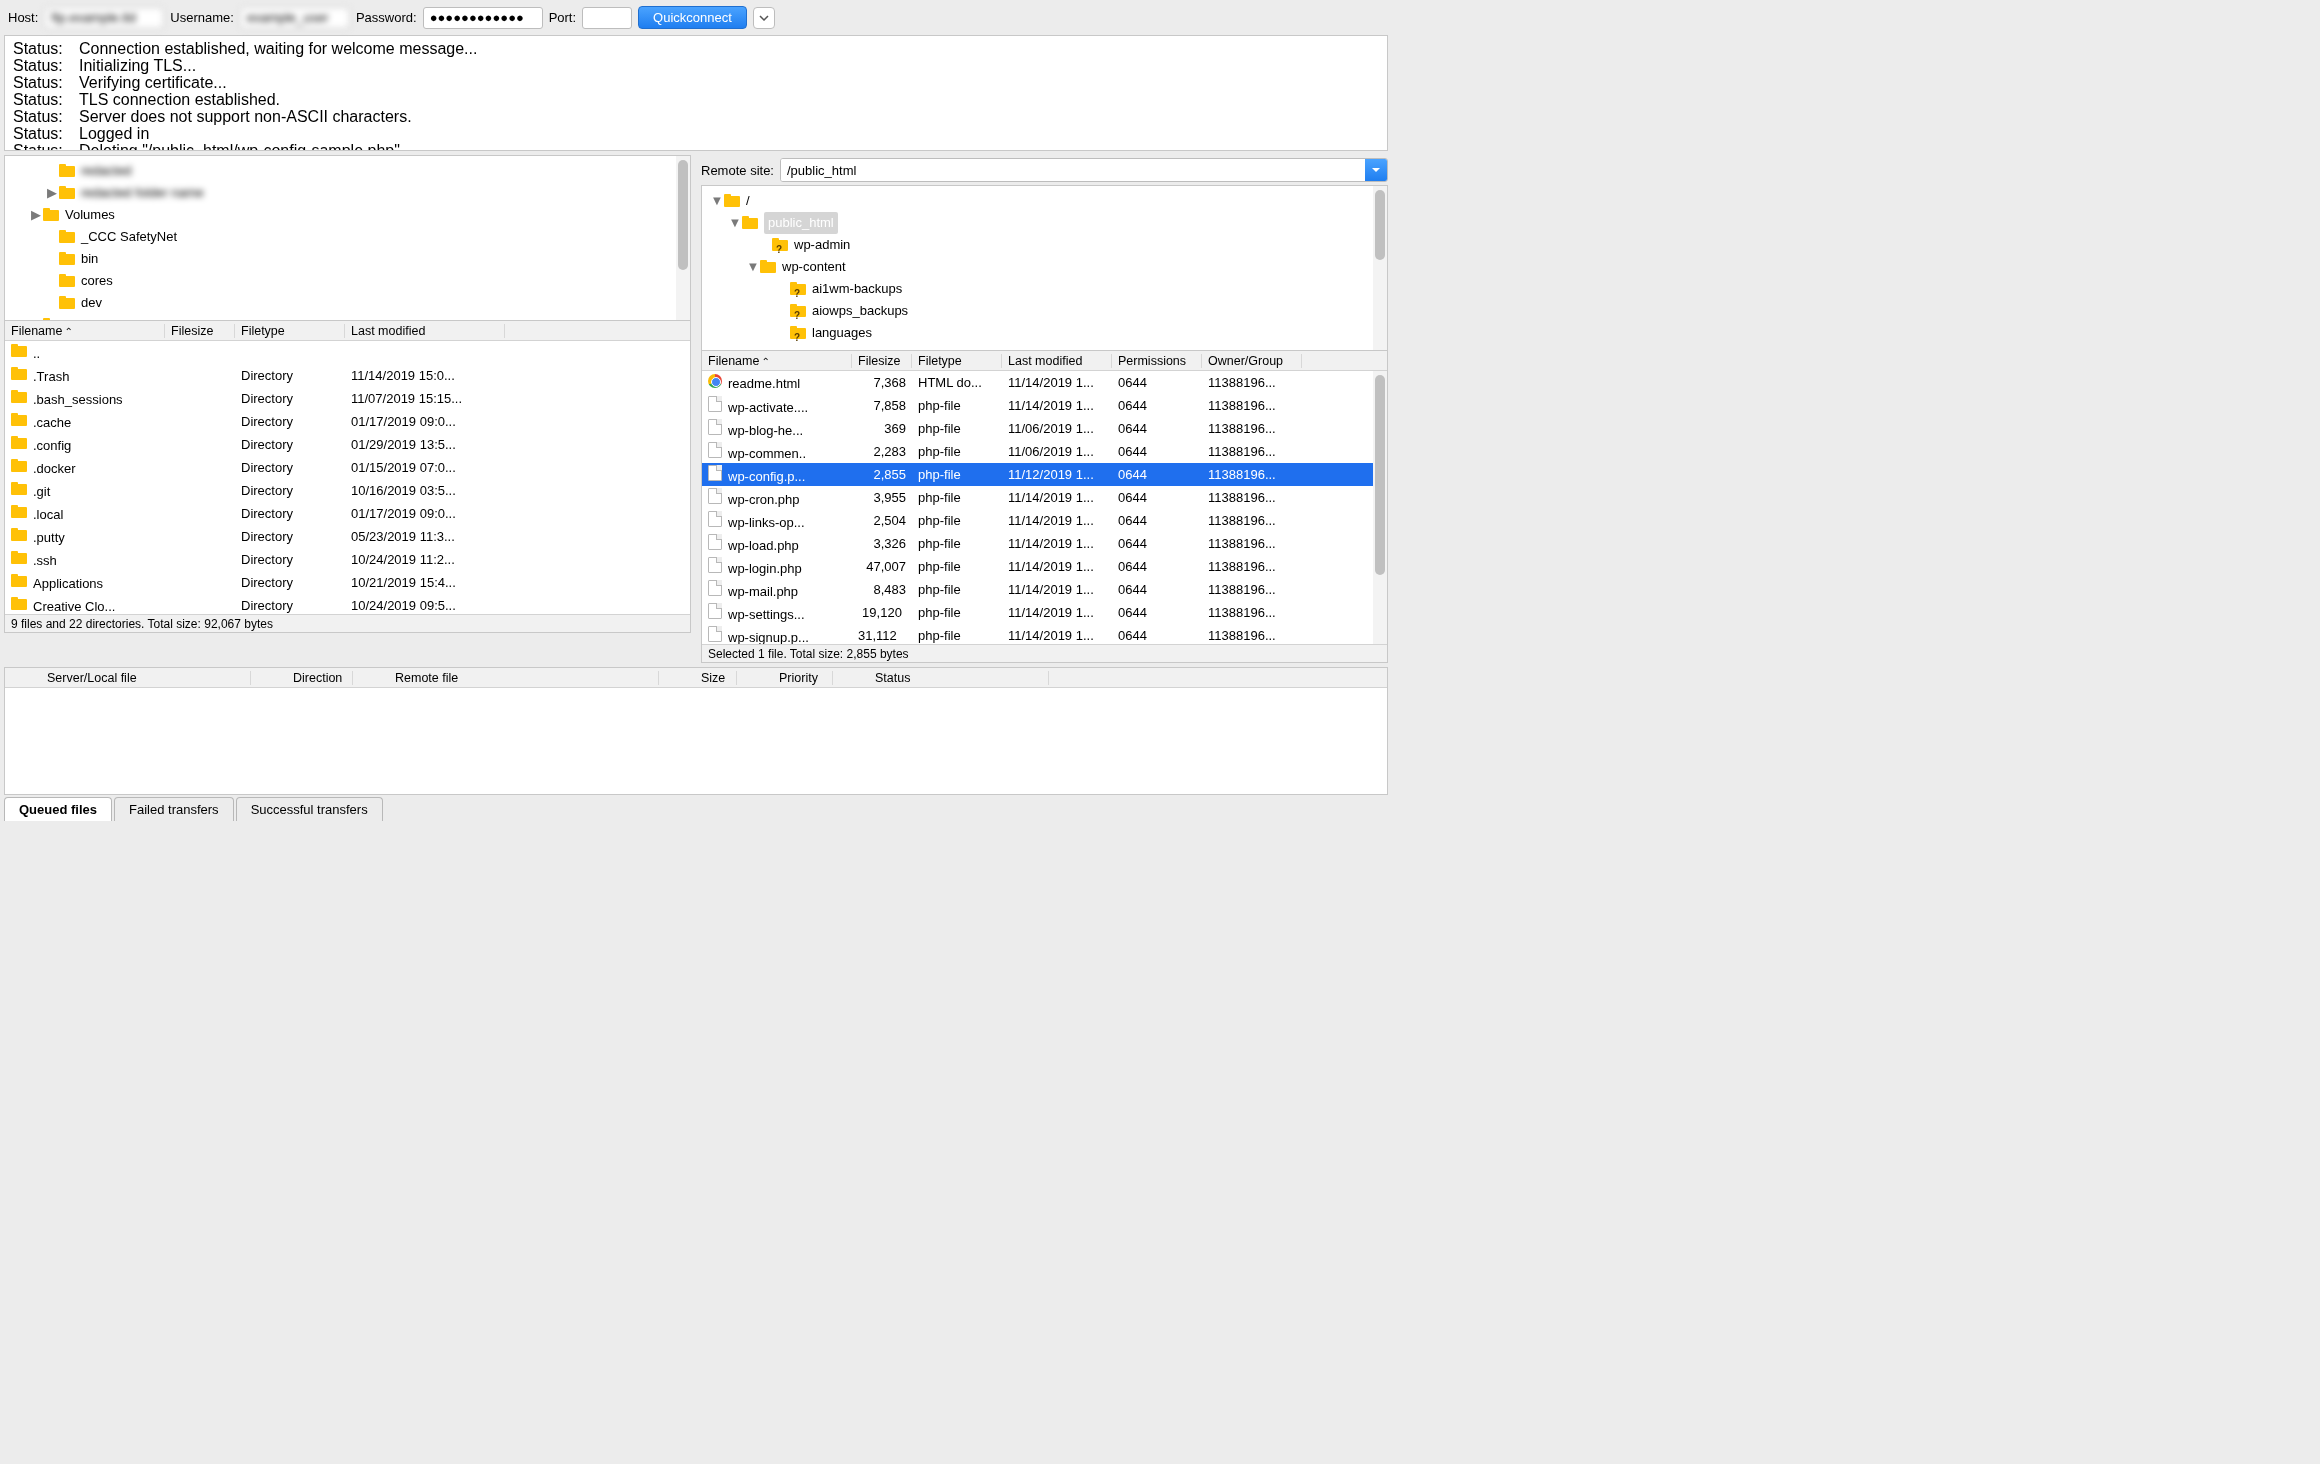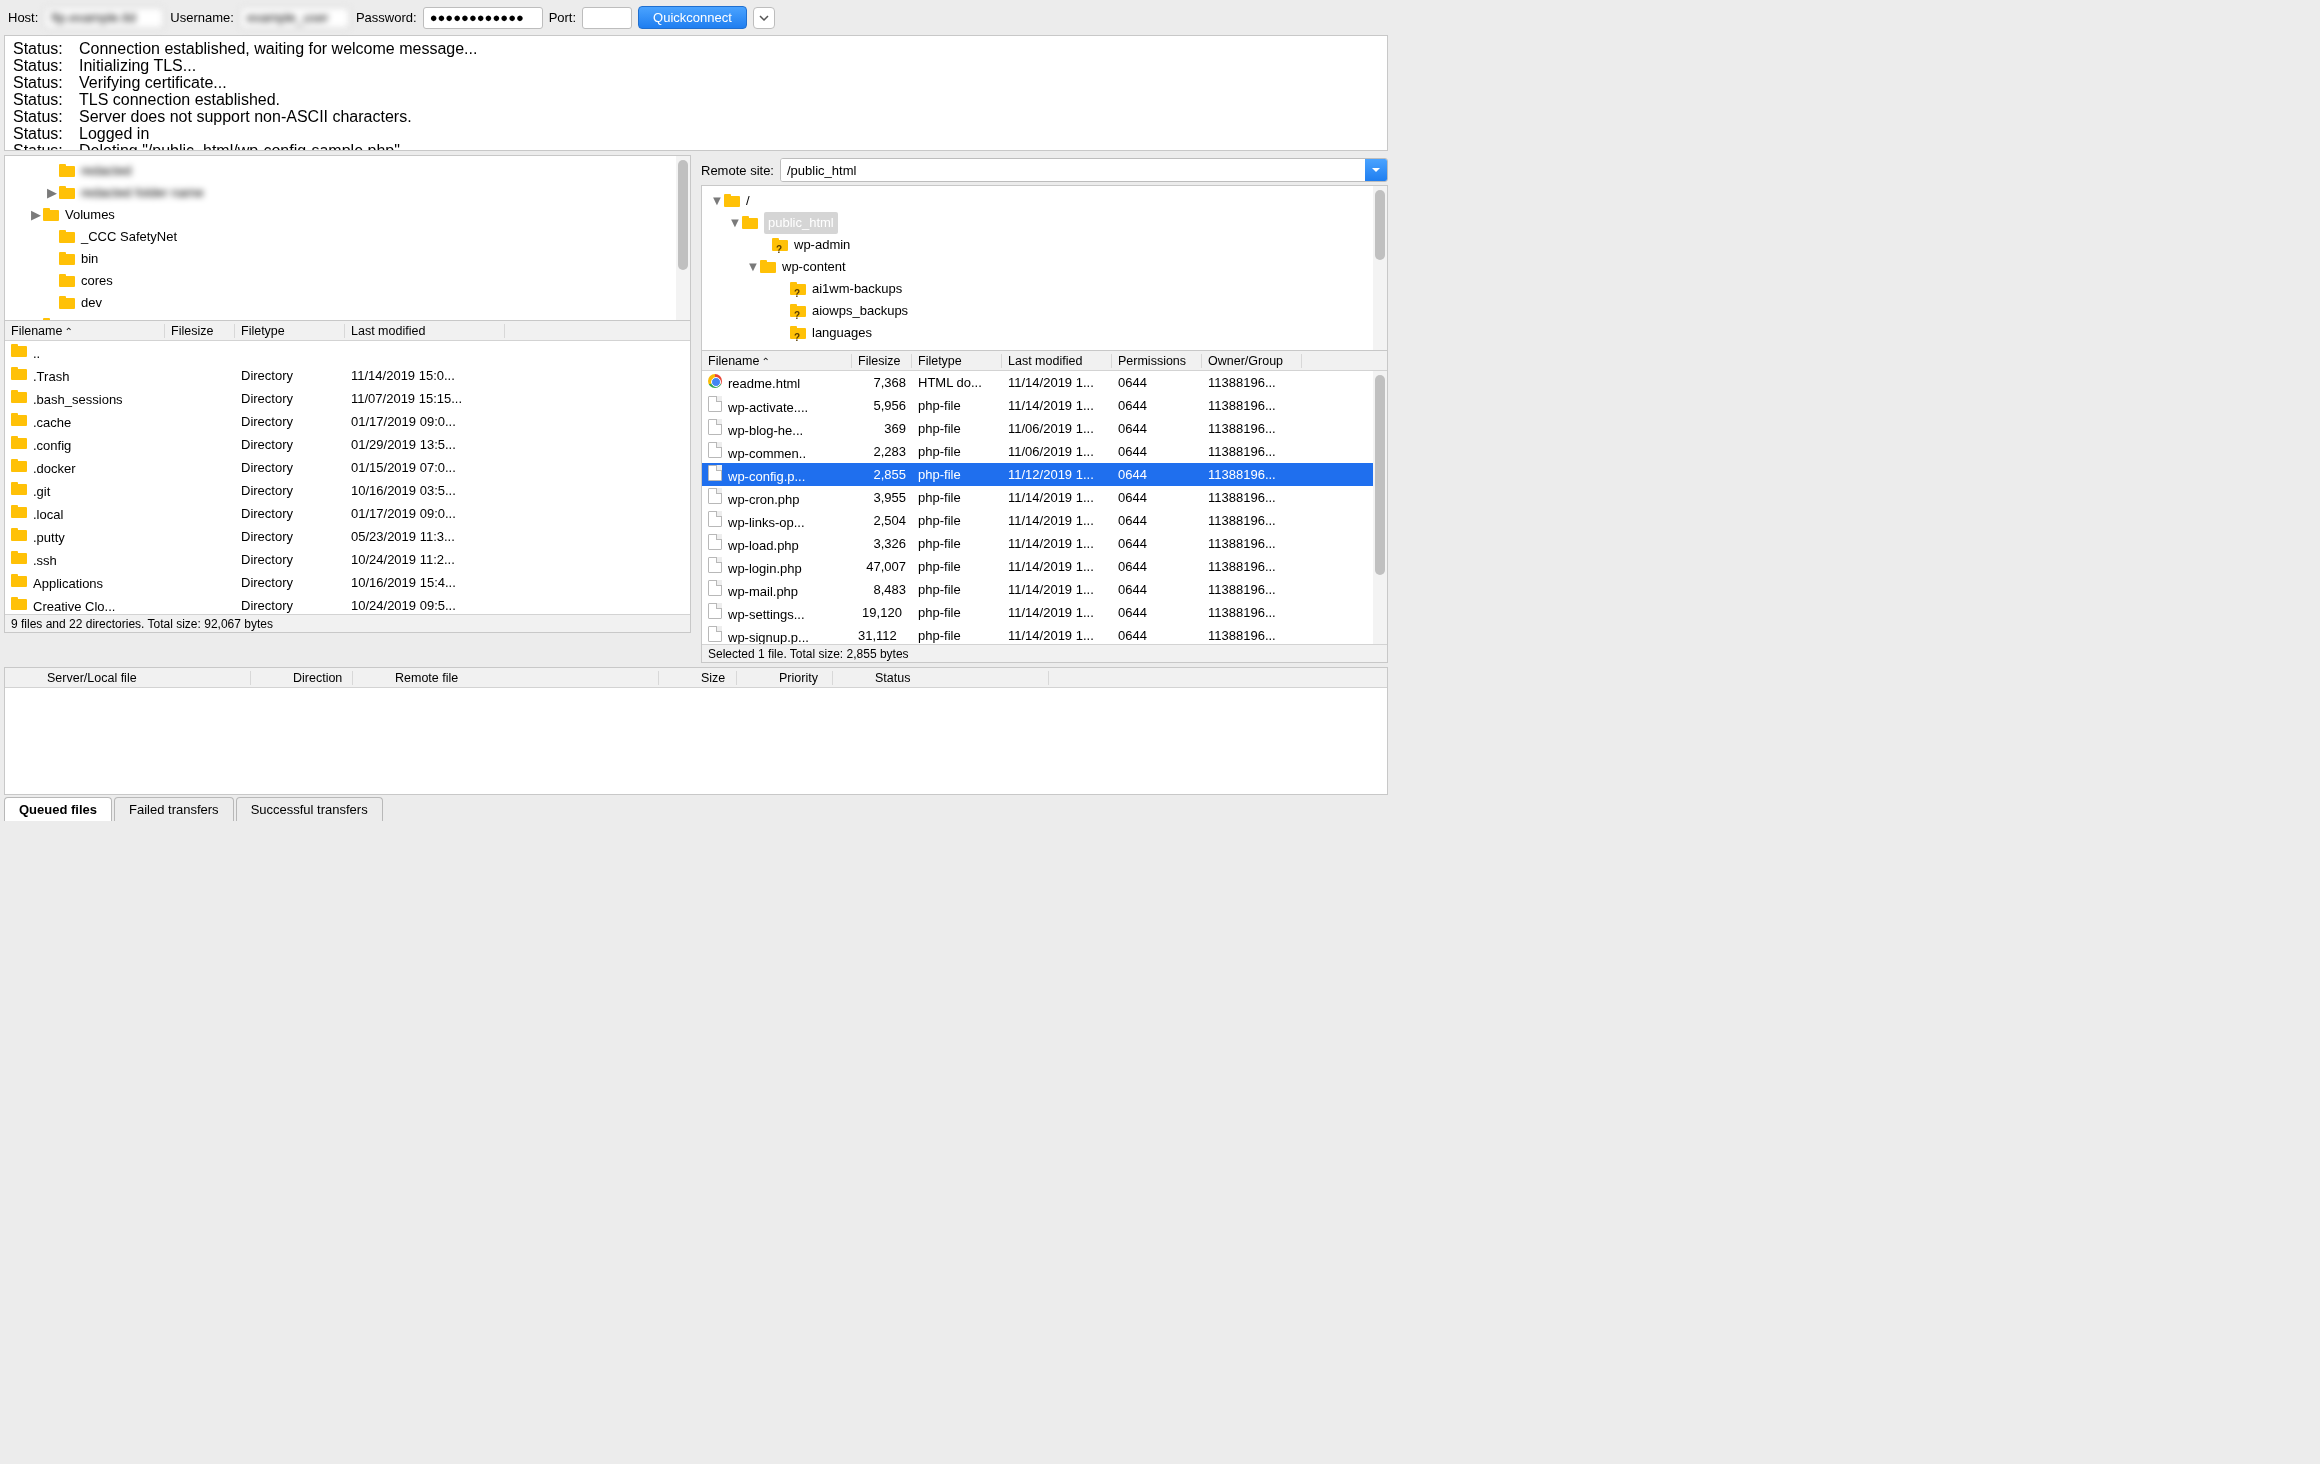--- a/index.html
+++ b/index.html
@@ -384,21 +384,21 @@
             <div class="fl-row">
               <span class="cell" style="width:160px;"><span class="folder-icon"></span>.ssh</span>
               <span class="cell" style="width:70px;text-align:right;"></span>
               <span class="cell" style="width:110px;">Directory</span>
               <span class="cell" style="width:160px;">10/24/2019 11:2...</span>
             </div>
             <div class="fl-row">
               <span class="cell" style="width:160px;"><span class="folder-icon"></span>Applications</span>
               <span class="cell" style="width:70px;text-align:right;"></span>
               <span class="cell" style="width:110px;">Directory</span>
-              <span class="cell" style="width:160px;">10/16/2019 15:4...</span>
+              <span class="cell" style="width:160px;">10/21/2019 15:4...</span>
             </div>
             <div class="fl-row">
               <span class="cell" style="width:160px;"><span class="folder-icon"></span>Creative Clo...</span>
               <span class="cell" style="width:70px;text-align:right;"></span>
               <span class="cell" style="width:110px;">Directory</span>
               <span class="cell" style="width:160px;">10/24/2019 09:5...</span>
             </div>
           </div>
       </div>
       <div class="statusline">9 files and 22 directories. Total size: 92,067 bytes</div>
@@ -488,21 +488,21 @@
             <div class="fl-row">
               <span class="cell" style="width:150px;"><span class="chrome-icon"></span>readme.html</span>
               <span class="cell" style="width:60px;text-align:right;">7,368</span>
               <span class="cell" style="width:90px;">HTML do...</span>
               <span class="cell" style="width:110px;">11/14/2019 1...</span>
               <span class="cell" style="width:90px;">0644</span>
               <span class="cell" style="width:100px;">11388196...</span>
             </div>
             <div class="fl-row">
               <span class="cell" style="width:150px;"><span class="file-icon"></span>wp-activate....</span>
-              <span class="cell" style="width:60px;text-align:right;">5,956</span>
+              <span class="cell" style="width:60px;text-align:right;">7,858</span>
               <span class="cell" style="width:90px;">php-file</span>
               <span class="cell" style="width:110px;">11/14/2019 1...</span>
               <span class="cell" style="width:90px;">0644</span>
               <span class="cell" style="width:100px;">11388196...</span>
             </div>
             <div class="fl-row">
               <span class="cell" style="width:150px;"><span class="file-icon"></span>wp-blog-he...</span>
               <span class="cell" style="width:60px;text-align:right;">369</span>
               <span class="cell" style="width:90px;">php-file</span>
               <span class="cell" style="width:110px;">11/06/2019 1...</span>

